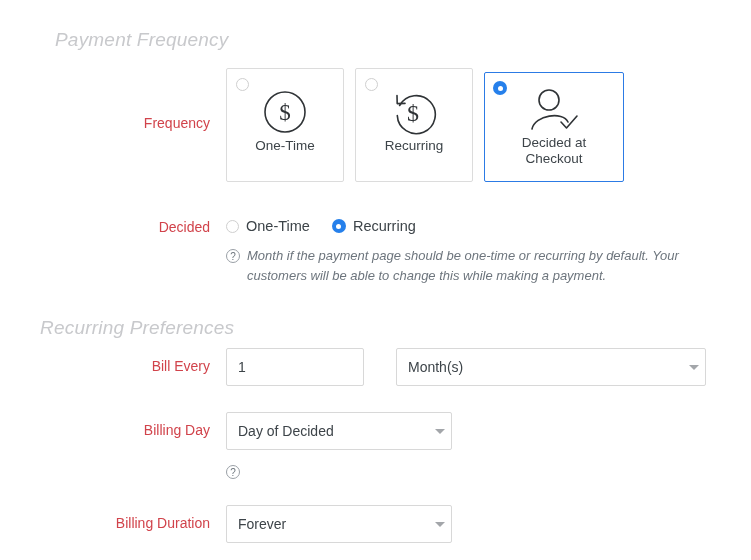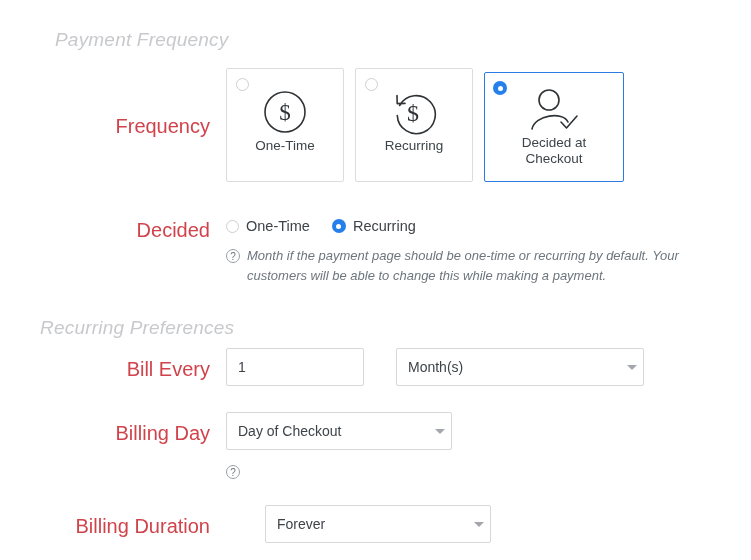--- a/index.html
+++ b/index.html
@@ -25,21 +25,21 @@
     letter-spacing: 0.2px;
     white-space: nowrap;
   }
   #heading-payment-frequency { left: 55px; top: 29px; }
   #heading-recurring-prefs   { left: 40px; top: 317px; }
 
   
   .field-label {
     position: absolute;
     right: 541px;           
-    font-size: 20px;
+    font-size: 14px;
     color: #d1434b;
     white-space: nowrap;
     text-align: right;
   }
   #label-frequency        { top: 115px; }
   #label-default          { top: 219px; }
   #label-bill-every       { top: 358px; }
   #label-billing-day      { top: 422px; margin-left: 45px; }
   #label-billing-duration { top: 515px; text-align: center; }
 
@@ -242,35 +242,34 @@
     display: block;
     width: 0;
     height: 0;
     border-left: 5px solid transparent;
     border-right: 5px solid transparent;
     border-top: 5px solid #a3a6aa;
   }
   #select-bill-unit {
     left: 396px;
     top: 348px;
-    width: 248px;
+    width: 310px;
     height: 38px;
   }
   #select-billing-day {
     left: 226px;
     top: 412px;
     width: 226px;
     height: 38px;
   }
   #select-billing-duration {
     left: 226px;
     top: 505px;
     width: 226px;
     height: 38px;
-    margin-left: 39px;
   }
 
   svg { display: block; }
 </style>
 </head>
 <body>
 
 <div class="section-heading" id="heading-payment-frequency">Payment Frequency</div>
 
 <div class="field-label" id="label-frequency">Frequency</div>
@@ -344,21 +343,21 @@
 <div class="select-box" id="select-bill-unit">
   <span class="select-value">Month(s)</span>
   <span class="select-caret">
       <i></i>
     </span>
 </div>
 
 <div class="field-label" id="label-billing-day">Billing Day</div>
 
 <div class="select-box" id="select-billing-day">
-  <span class="select-value">Day of Checkout</span>
+  <span class="select-value">Day of Decided</span>
   <span class="select-caret">
       <i></i>
     </span>
 </div>
 
 <div class="hint" id="hint-billing-day">
   <span class="hint-icon">?</span>
 </div>
 
 <div class="field-label" id="label-billing-duration">Billing Duration</div>

